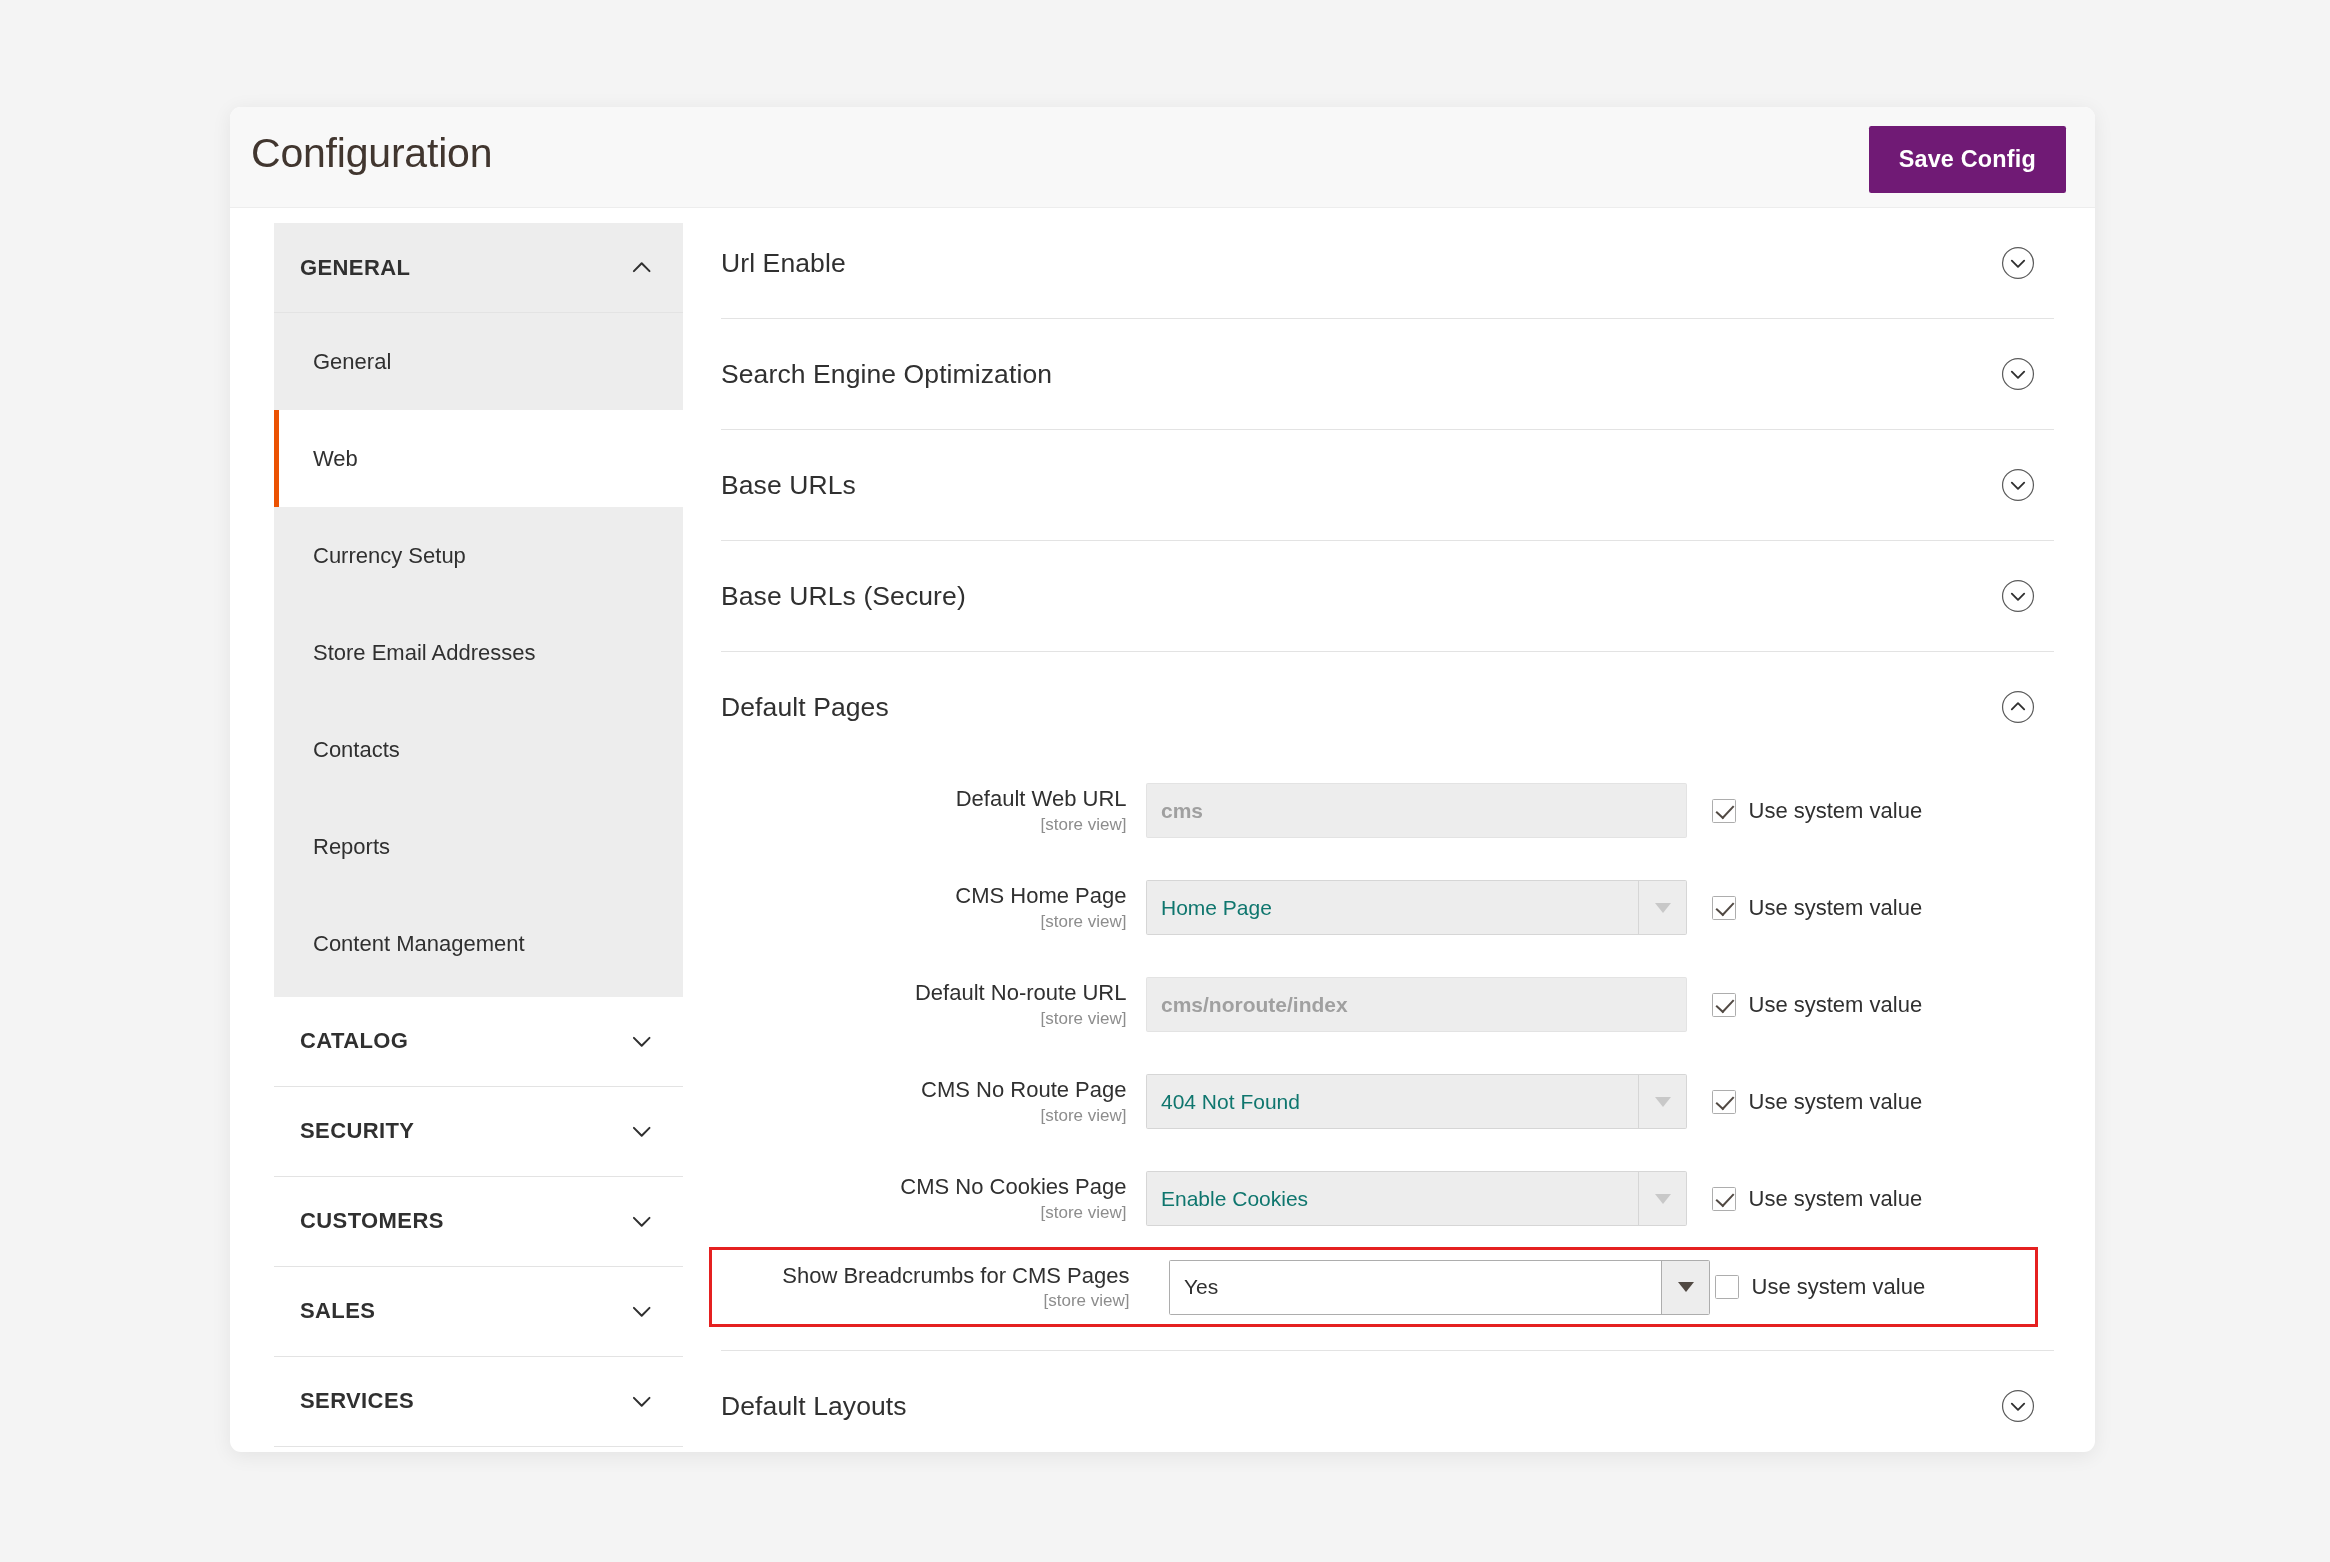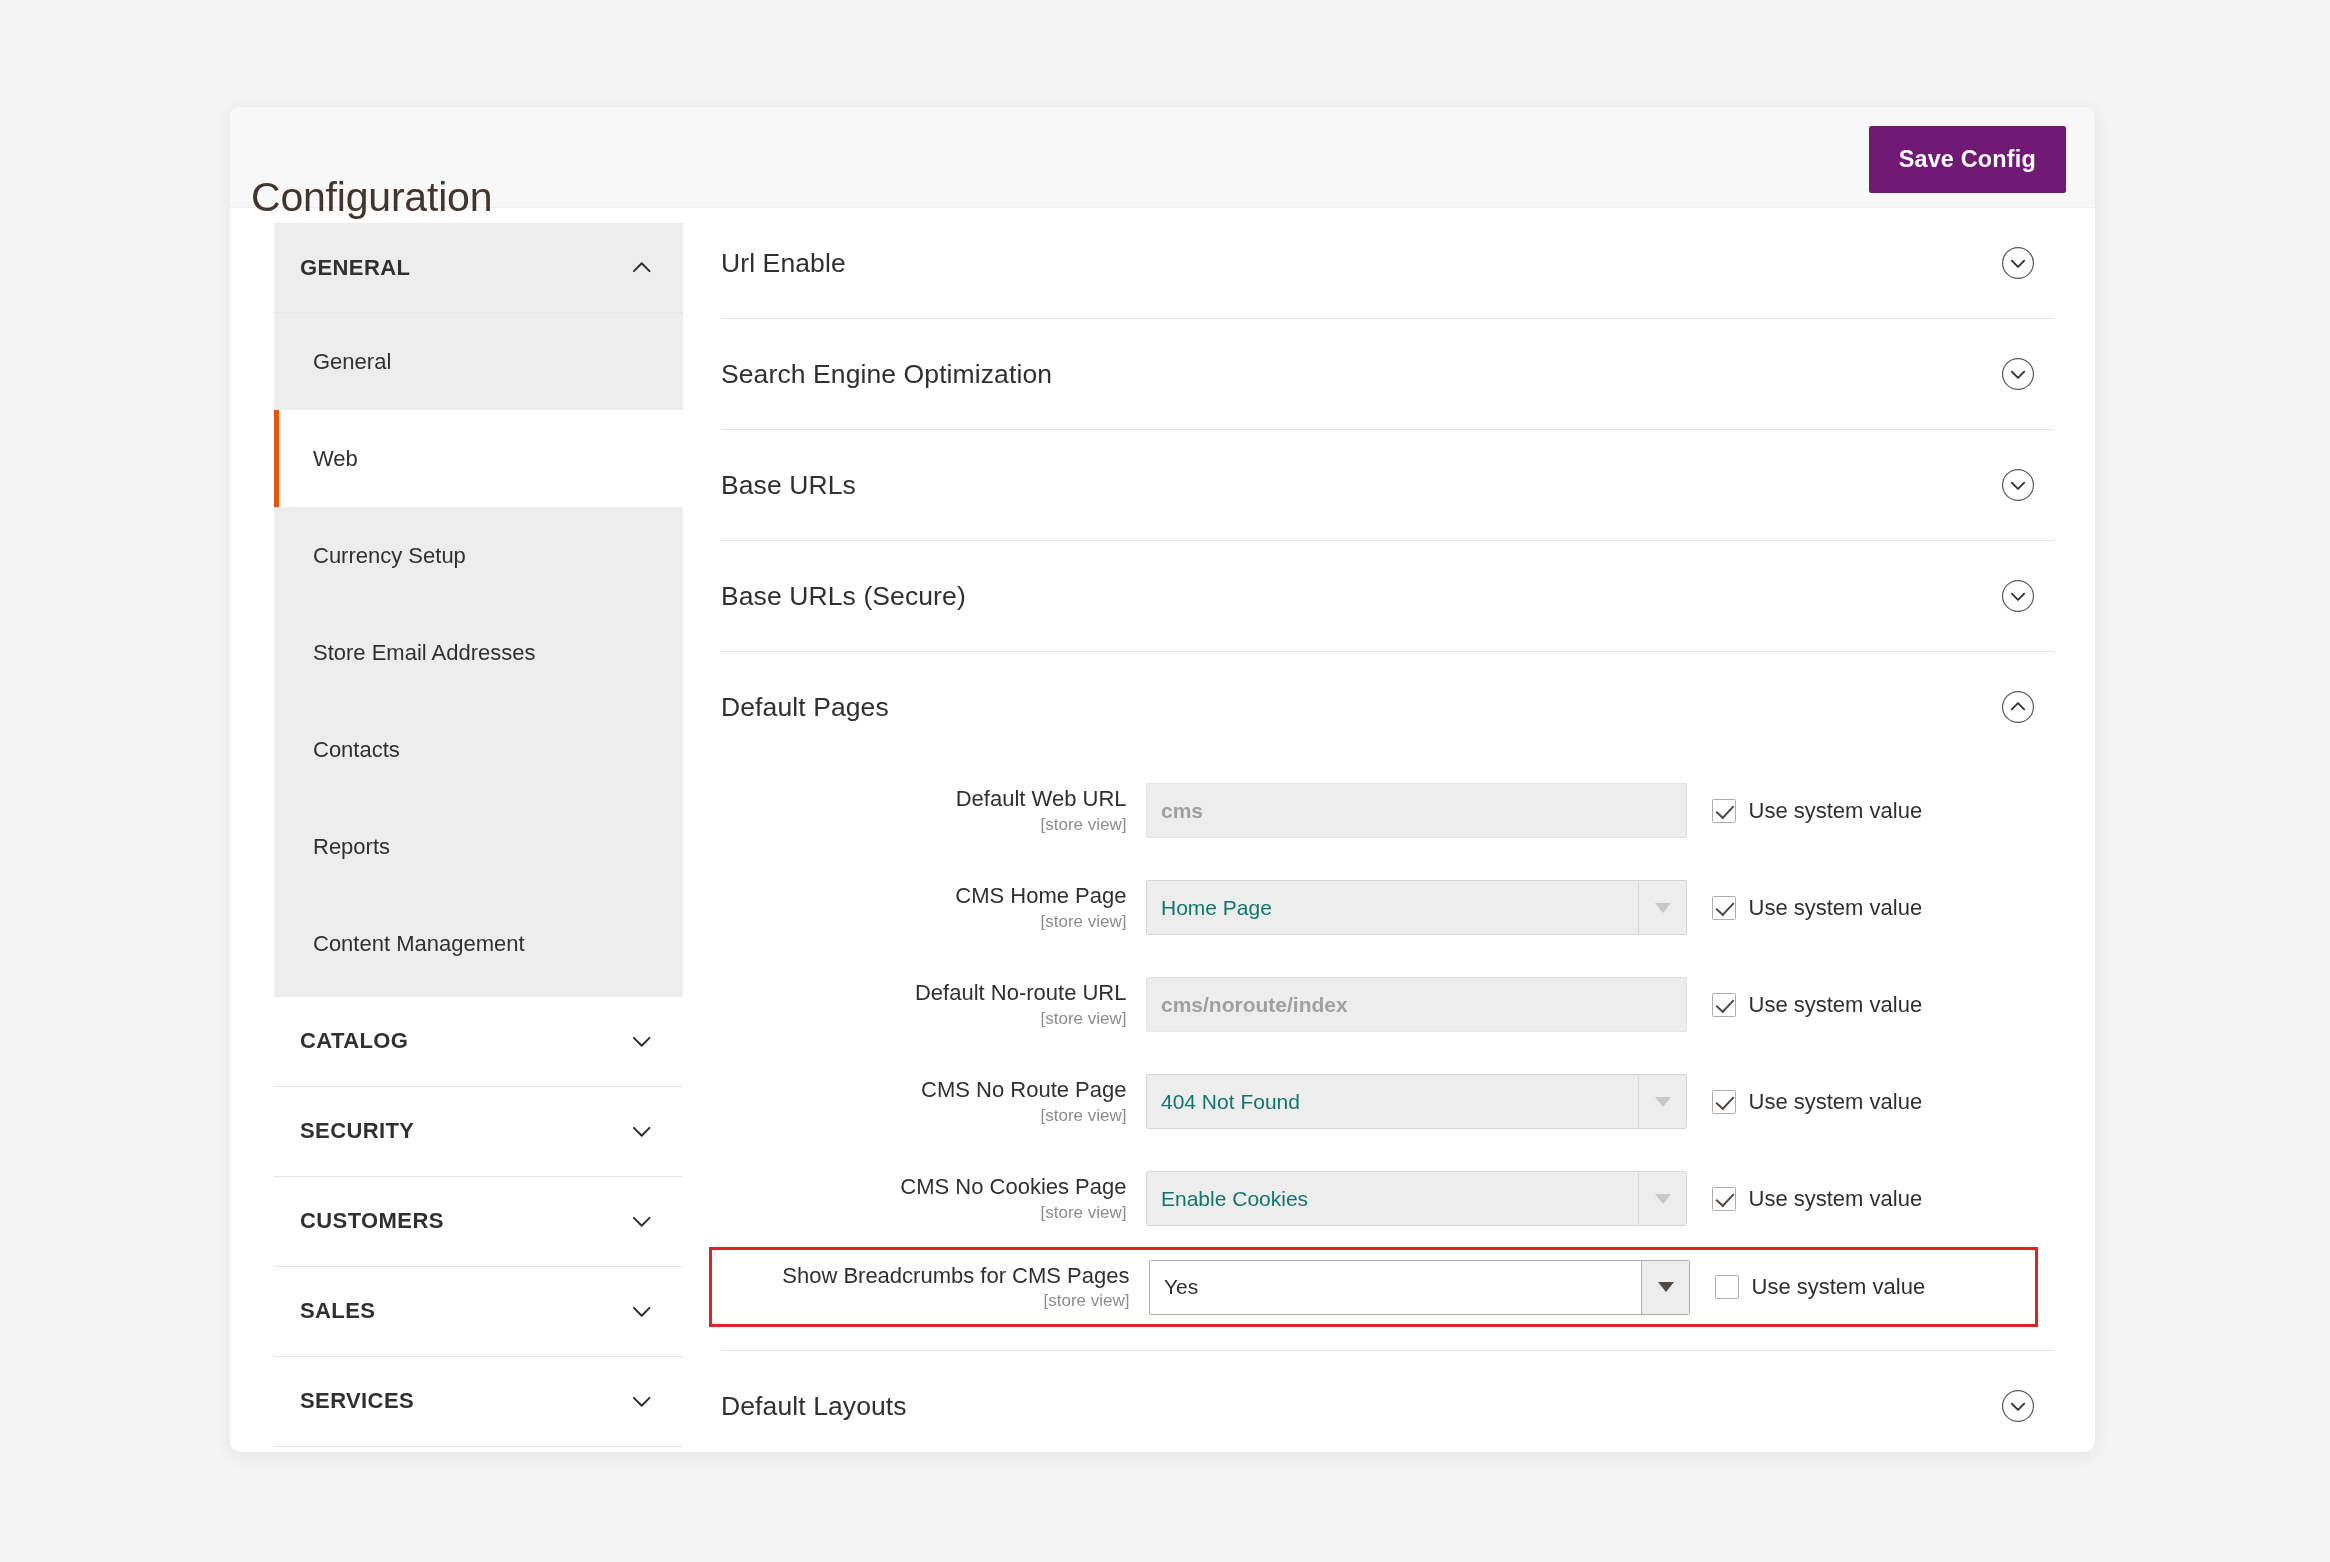--- a/index.html
+++ b/index.html
@@ -33,21 +33,20 @@
     border-bottom: 0.8px solid #ededed;
   }
   .page-title {
     position: absolute;
     left: 21px;
     top: 23.4px;
     font-size: 41px;
     font-weight: 400;
     color: #41362f;
     letter-spacing: -0.2px;
-    margin-top: 44px;
   }
   .save-config-btn {
     position: absolute;
     right: 29px;
     top: 18.7px;
     height: 67px;
     padding: 0 30px;
     background: #701a75;
     color: #ffffff;
     border: none;
@@ -232,20 +231,21 @@
     width: 0; height: 0;
     border-left: 8.6px solid transparent;
     border-right: 8.6px solid transparent;
     border-top: 10px solid #c8c8c8;
   }
   
   .field-select.enabled {
     background: #ffffff;
     border-color: #adadad;
     color: #303030;
+    margin-left: 20px;
   }
   .field-select.enabled .arrow-box {
     background: #ededed;
     border-left-color: #adadad;
   }
   .field-select.enabled .arrow-tri { border-top-color: #514943; }
 
   
   .use-system {
     display: flex;

